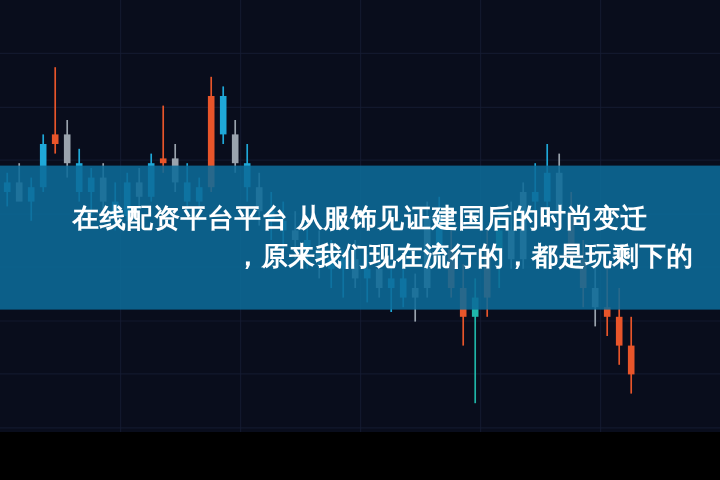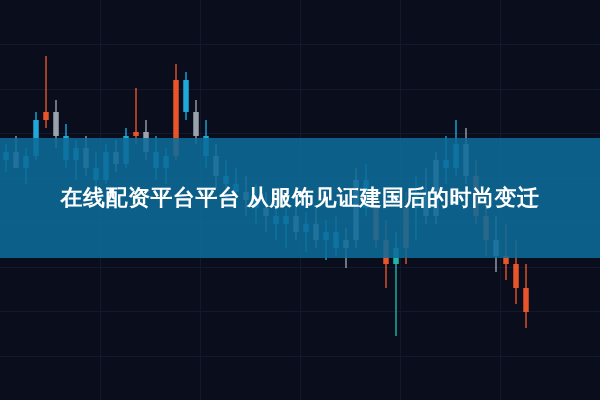--- a/index.html
+++ b/index.html
@@ -4,21 +4,21 @@
 <style>
   html, body {
     margin: 0;
     padding: 0;
     background: #000;
   }
 
   #stage {
     position: relative;
     width: 600px;
-    height: 400px;
+    height: 360px;
     overflow: hidden;
     background: #0f172a;
     font-family: "Liberation Sans", "DejaVu Sans", sans-serif;
   }
 
   
   #chart-bg {
     position: absolute;
     inset: 0;
     background: #090d1c;
@@ -295,15 +295,16 @@
           <g>
             <line x1="526" x2="526" y1="264" y2="328" stroke="#e8552a" stroke-width="1.4"></line>
             <rect x="523.25" y="288" width="5.5" height="24" fill="#e8552a"></rect>
           </g>
         </g>
     </svg>
   </div>
 
   <div id="banner">
     <div class="banner-line" id="banner-line-1">在线配资平台平台 从服饰见证建国后的时尚变迁</div>
+    <div class="banner-line" id="banner-line-2">，原来我们现在流行的，都是玩剩下的</div>
   </div>
 
 </div>
 
 </body></html>

